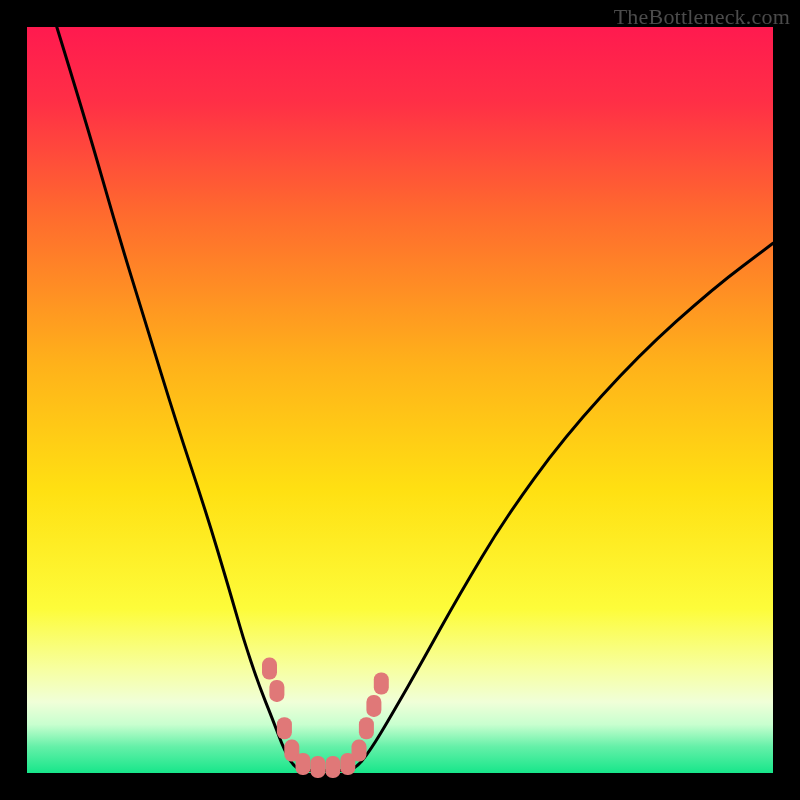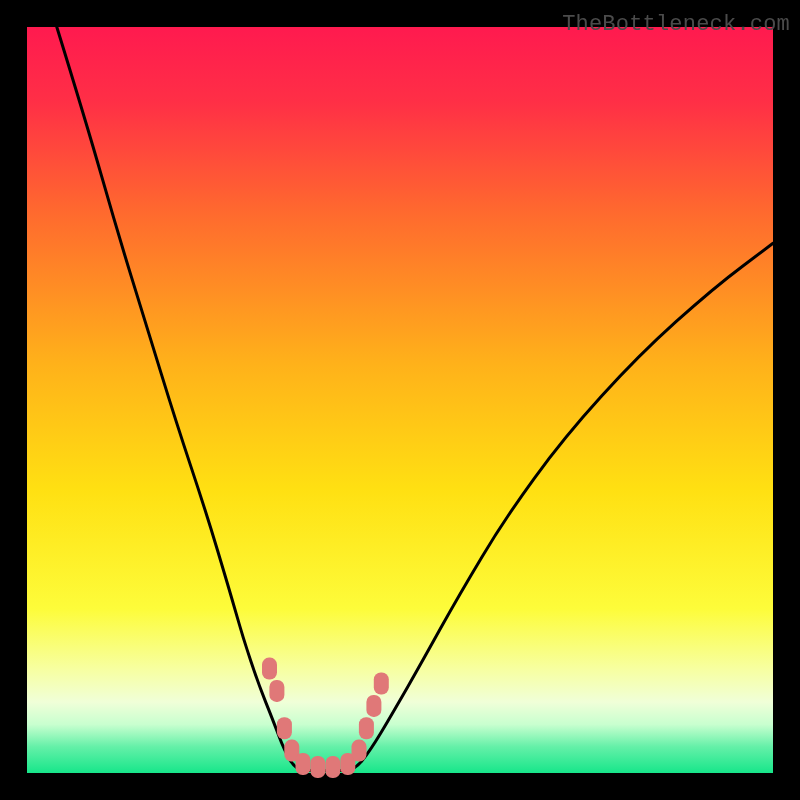--- a/index.html
+++ b/index.html
@@ -23,26 +23,25 @@
     top: 27px;
     left: 27px;
     width: 746px;
     height: 746px;
     
   }
   .watermark {
     position: absolute;
     top: 4px;
     right: 10px;
-    font-family: Liberation Mono, monospace;
+    font-family: Liberation Serif, serif;
     font-size: 22px;
     font-weight: 500;
     color: #4b4b4b;
     letter-spacing: 0.2px;
-    margin-top: 8px;
   }
   svg.curves {
     position: absolute;
     top: 0;
     left: 0;
     width: 800px;
     height: 800px;
     pointer-events: none;
   }
 </style>

